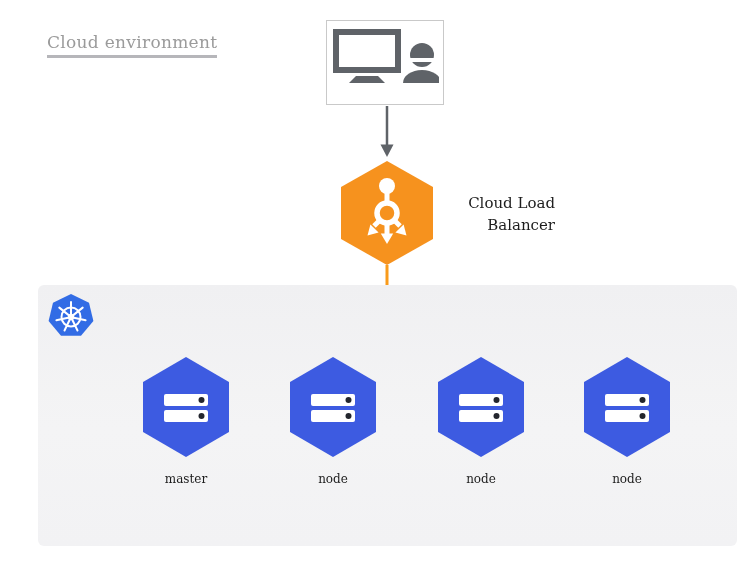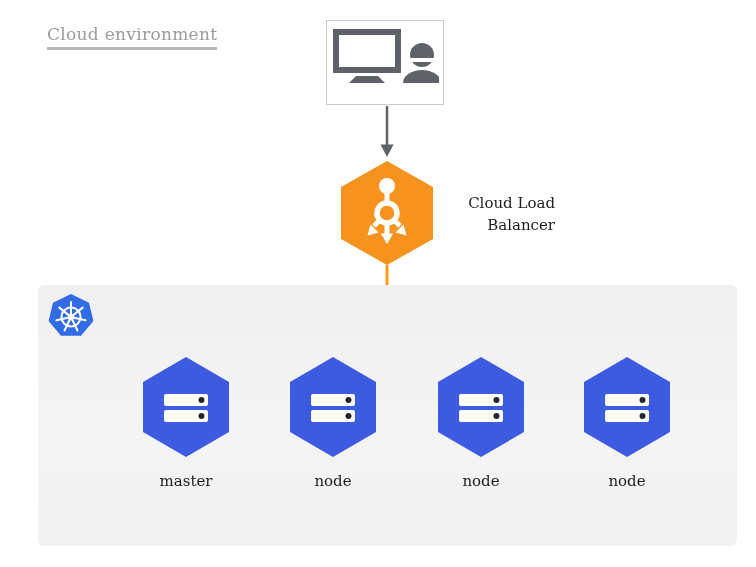--- a/index.html
+++ b/index.html
@@ -5,21 +5,21 @@
   html,body{margin:0;padding:0;}
   body{
     width:756px;height:567px;position:relative;background:#ffffff;
     font-family:"DejaVu Serif","Liberation Serif",serif;
     overflow:hidden;
   }
   .abs{position:absolute;}
 
   
   .env-title{
-    left:47px;top:24px;
+    left:47px;top:32px;
     font-size:17px;letter-spacing:.3px;color:#9b9b9b;
     border-bottom:3px solid #b6b6ba;padding-bottom:3px;
     display:inline-block;
   }
 
   
   .client-box{
     left:326px;top:20px;width:118px;height:85px;
     background:#ffffff;border:1px solid #c9c9c9;box-sizing:border-box;
     display:flex;align-items:center;justify-content:center;
@@ -40,21 +40,21 @@
     left:38px;top:285px;width:699px;height:261px;
     background:linear-gradient(180deg,#f0f0f2 0%,#f4f4f5 55%,#f2f2f4 100%);
     border-radius:6px;
   }
   .k8s-logo{left:48px;top:293px;width:47px;height:48px;}
 
   
   .hex-node{width:86px;top:357px;}
   .hex-node .label{
     margin-top:11px;text-align:center;
-    font-size:15px;color:#1c1c1c;
+    font-size:12px;color:#1c1c1c;
   }
 </style>
 </head>
 <body>
 
 <div class="abs env-title">Cloud environment</div>
 
 <div class="abs client-box">
   <svg width="108" height="70" viewBox="0 0 108 70">
 

